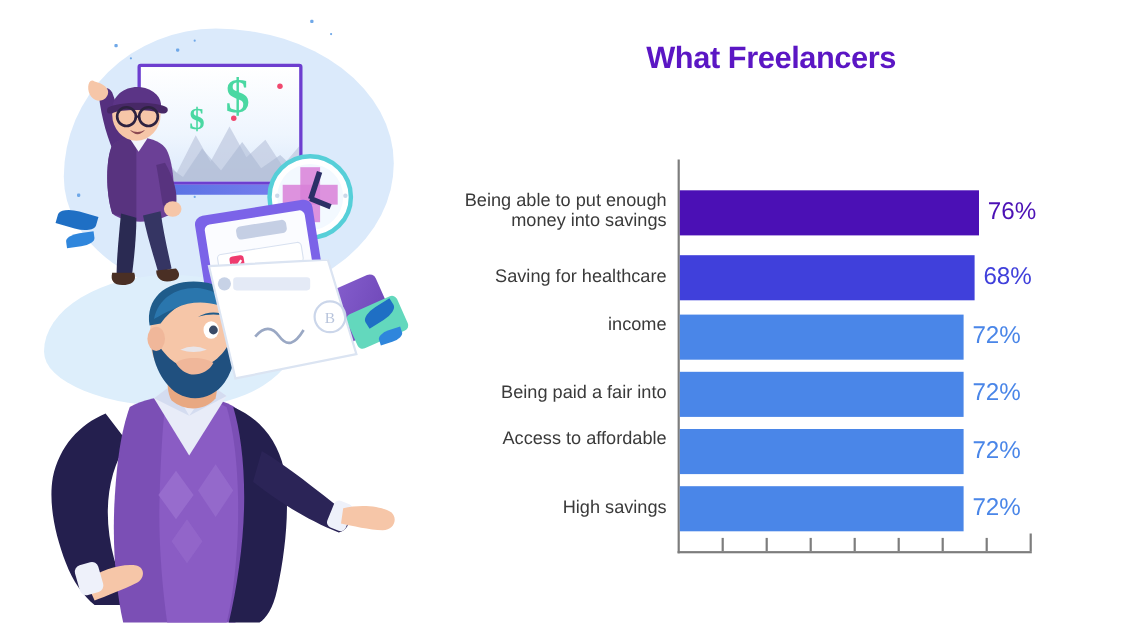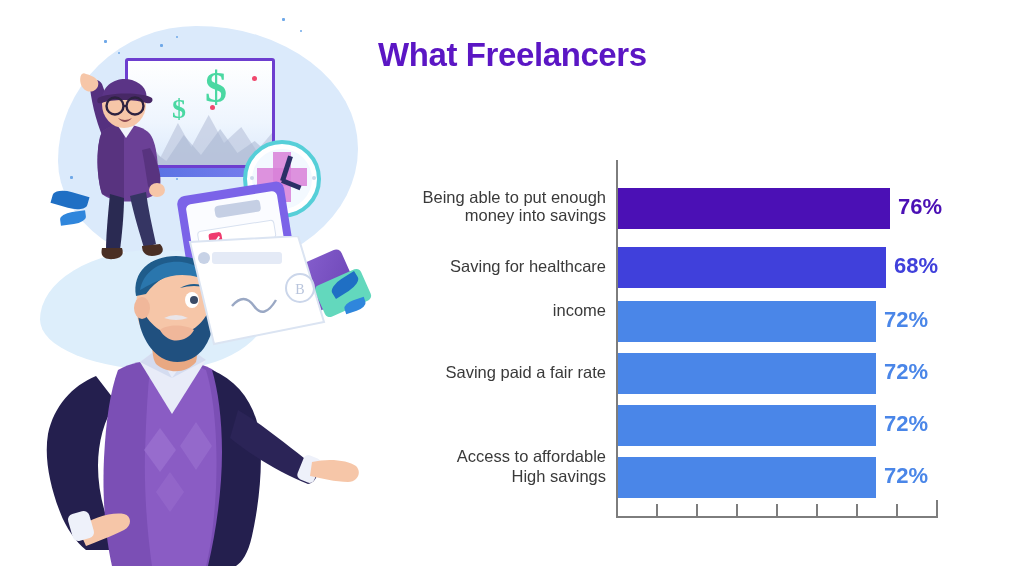--- a/index.html
+++ b/index.html
@@ -217,29 +217,30 @@
   
   #chart-area {
     position: absolute;
     left: 378px; top: 0;
     width: 646px; height: 568px;
   }
   #title {
     position: absolute;
     left: 0; top: 36px;
     width: 646px;
+    text-align: center;
     color: #5b16c4;
-    font-size: 33px;
+    font-size: 28px;
     font-weight: bold;
     line-height: 1.18;
     letter-spacing: -0.4px;
   }
   #plot {
     position: absolute;
-    left: 0; top: 160px;
+    left: 0; top: 145px;
     width: 646px; height: 370px;
   }
   #axis-y {
     position: absolute;
     left: 238px; top: 0;
     width: 2px; height: 358px;
     background: #7d7d7d;
   }
   #axis-x {
     position: absolute;
@@ -274,21 +275,21 @@
     line-height: 1.12;
   }
   .bar {
     position: absolute;
     left: 240px;
     border-radius: 0;
   }
   .bar-value {
     position: absolute;
     font-size: 22px;
-    font-weight: bold;
+    font-weight: normal;
   }
 </style>
 </head>
 <body>
 
 <div id="page">
 
   <div id="illustration">
 
     <div class="blob" id="blob-top"></div>
@@ -470,28 +471,28 @@
       <div class="row" style="top:141px;">
         <div class="row-label" style="top:0px;">
           <div>income</div>
         </div>
         <div class="bar" style="top:0px;height:41px;width:258px;background:#4A86E8;"></div>
         <div class="bar-value" style="left:506px;top:6px;color:#4A86E8;">72%</div>
       </div>
 
       <div class="row" style="top:193px;">
         <div class="row-label" style="top:10px;">
-          <div>Saving paid a fair rate</div>
+          <div>Being paid a fair into</div>
         </div>
         <div class="bar" style="top:0px;height:41px;width:258px;background:#4A86E8;"></div>
         <div class="bar-value" style="left:506px;top:6px;color:#4A86E8;">72%</div>
       </div>
 
       <div class="row" style="top:245px;">
-        <div class="row-label" style="top:0px;margin-top:42px;">
+        <div class="row-label" style="top:0px;">
           <div>Access to affordable</div>
         </div>
         <div class="bar" style="top:0px;height:41px;width:258px;background:#4A86E8;"></div>
         <div class="bar-value" style="left:506px;top:6px;color:#4A86E8;">72%</div>
       </div>
 
       <div class="row" style="top:297px;">
         <div class="row-label" style="top:10px;">
           <div>High savings</div>
         </div>

